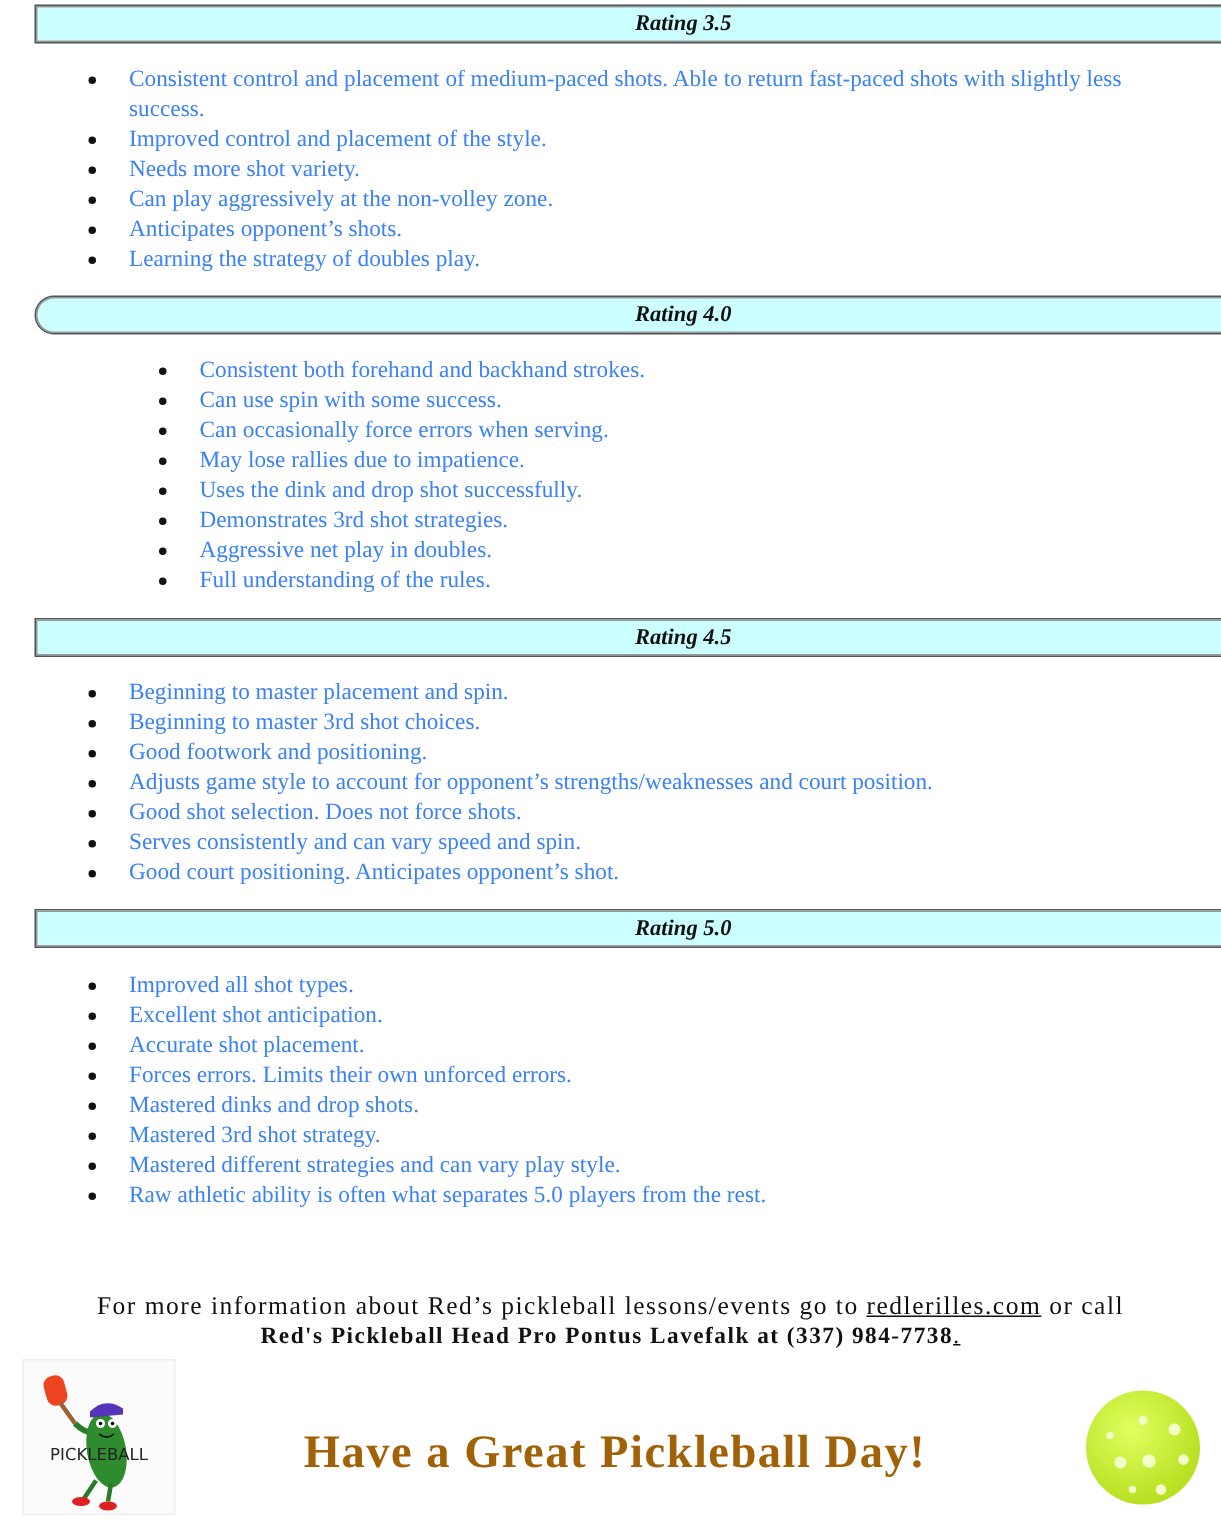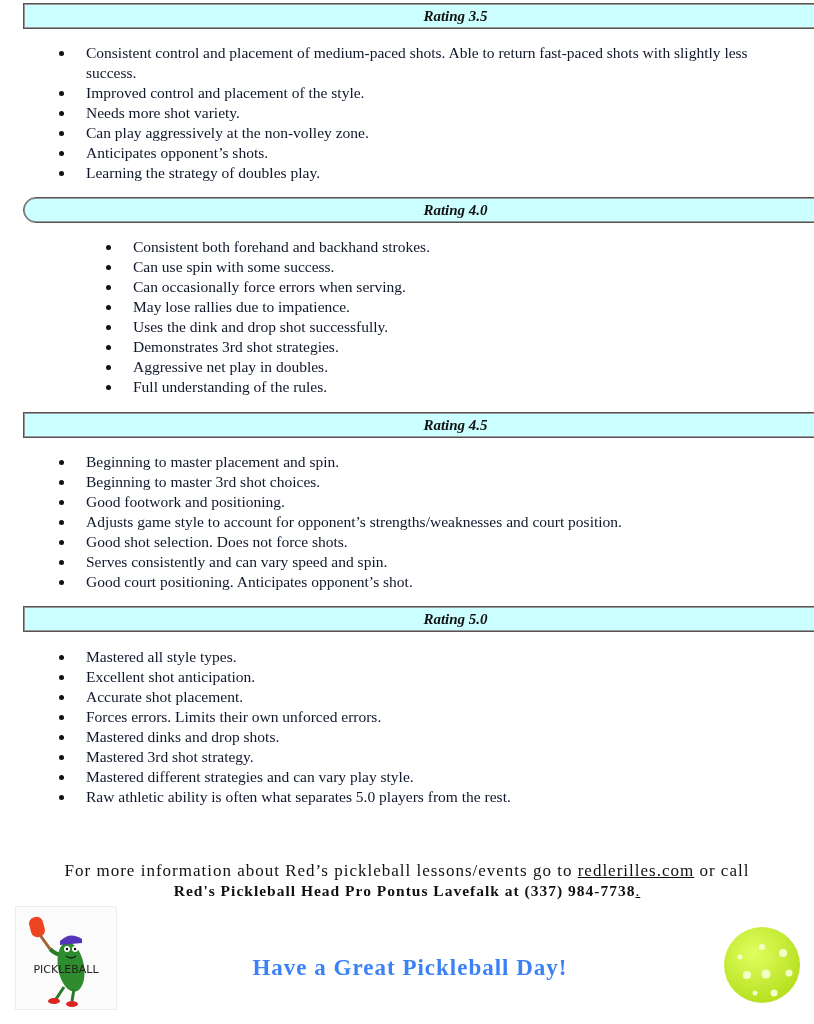--- a/index.html
+++ b/index.html
@@ -17,40 +17,40 @@
     font-weight: bold; font-style: italic;
     font-size: 15px; line-height: 24px;
     color: #111;
     padding-left: 48px;
   }
   ul.bullets {
     position: absolute; left: 0; margin: 0; padding: 0; list-style: none;
   }
   ul.bullets li {
     position: relative; padding-left: 86px; width: 680px;
-    font-size: 15.5px; line-height: 20px; color: #0f172a;
+    font-size: 15.5px; line-height: 20px; color: #3b82f6;
   }
   ul.bullets li .dot {
     position: absolute; left: 59px; top: 8px;
     width: 5px; height: 5px; border-radius: 50%; background: #111;
   }
   .footer-line1 {
     position: absolute; left: 0; width: 814px; top: 861px;
     text-align: center; font-size: 17px; letter-spacing: 1px; line-height: 20px;
   }
   .footer-line1 .link { text-decoration: underline; }
   .footer-line2 {
     position: absolute; left: 0; width: 814px; top: 881px;
     text-align: center; font-size: 15.5px; letter-spacing: 1px; font-weight: bold; line-height: 20px;
   }
   .footer-line2 .trail { text-decoration: underline; font-weight: normal; }
   .greeting {
     position: absolute; left: 150px; width: 520px; top: 948px;
-    text-align: center; color: #3b82f6; font-weight: bold;
-    font-size: 23px; letter-spacing: 1px; line-height: 40px;
+    text-align: center; color: #a16207; font-weight: bold;
+    font-size: 31px; letter-spacing: 1px; line-height: 40px;
   }
   .pickle-logo {
     position: absolute; left: 15px; top: 906px; width: 100px; height: 102px;
     background: #fbfbfb; border: 1px solid #eee;
   }
   .ball-logo {
     position: absolute; left: 722px; top: 925px; width: 80px; height: 80px;
   }
 </style>
 </head>
@@ -84,21 +84,21 @@
   <li><span class="dot"></span><span>Beginning to master 3rd shot choices.</span></li>
   <li><span class="dot"></span><span>Good footwork and positioning.</span></li>
   <li><span class="dot"></span><span>Adjusts game style to account for opponent’s strengths/weaknesses and court position.</span></li>
   <li><span class="dot"></span><span>Good shot selection. Does not force shots.</span></li>
   <li><span class="dot"></span><span>Serves consistently and can vary speed and spin.</span></li>
   <li><span class="dot"></span><span>Good court positioning. Anticipates opponent’s shot.</span></li>
 </ul>
 
 <div class="rating-box" style="top:606px;">Rating 5.0</div>
 <ul class="bullets" style="top:647px;">
-  <li><span class="dot"></span><span>Mastered all style types.</span></li>
+  <li><span class="dot"></span><span>Improved all shot types.</span></li>
   <li><span class="dot"></span><span>Excellent shot anticipation.</span></li>
   <li><span class="dot"></span><span>Accurate shot placement.</span></li>
   <li><span class="dot"></span><span>Forces errors. Limits their own unforced errors.</span></li>
   <li><span class="dot"></span><span>Mastered dinks and drop shots.</span></li>
   <li><span class="dot"></span><span>Mastered 3rd shot strategy.</span></li>
   <li><span class="dot"></span><span>Mastered different strategies and can vary play style.</span></li>
   <li><span class="dot"></span><span>Raw athletic ability is often what separates 5.0 players from the rest.</span></li>
 </ul>
 
 <div class="footer-line1">

